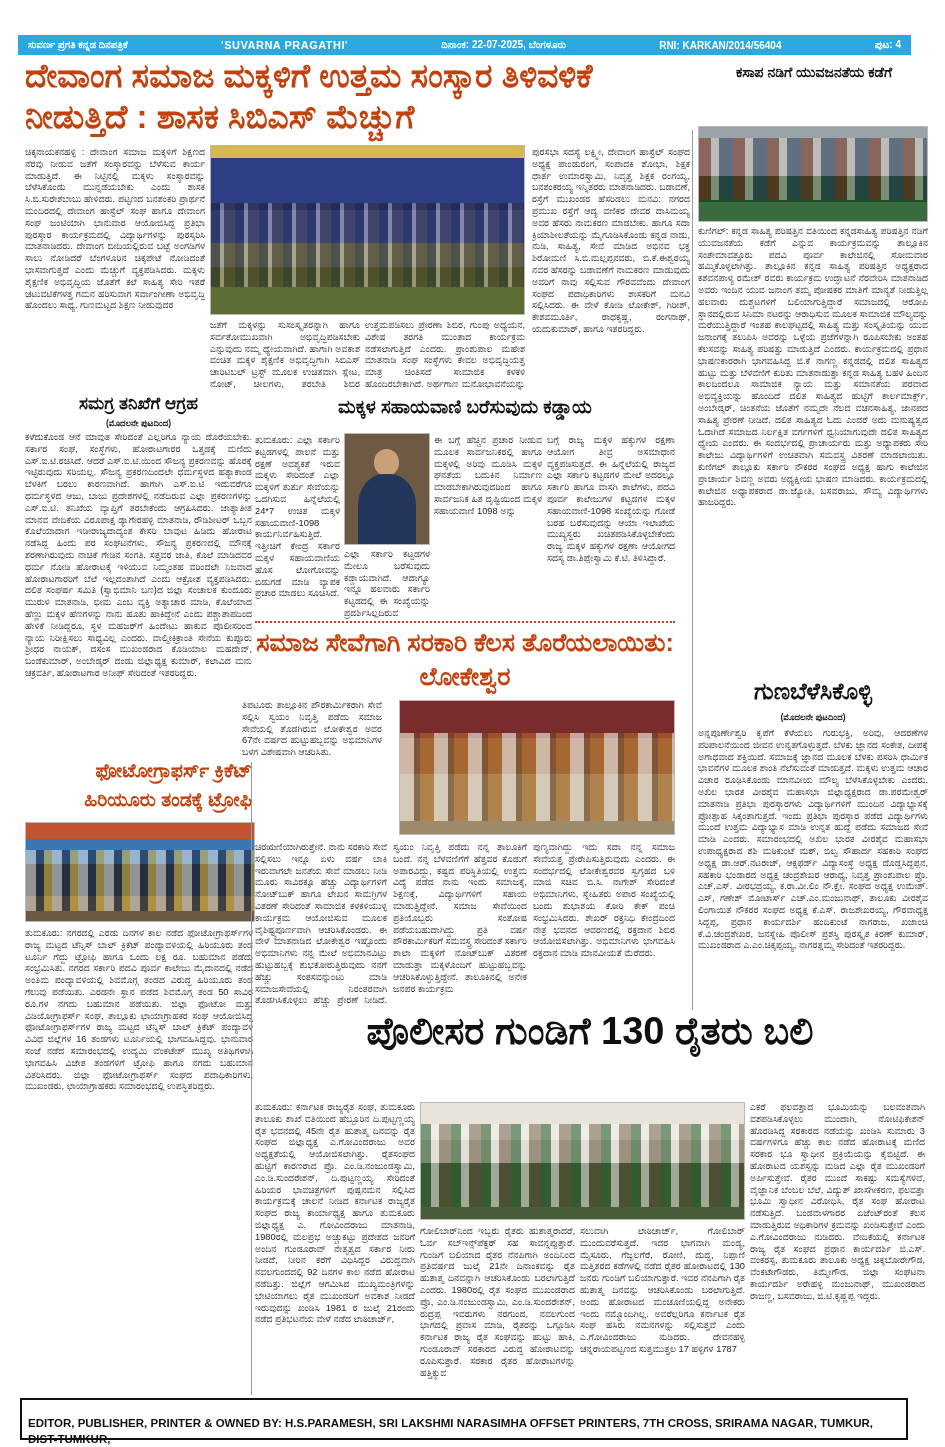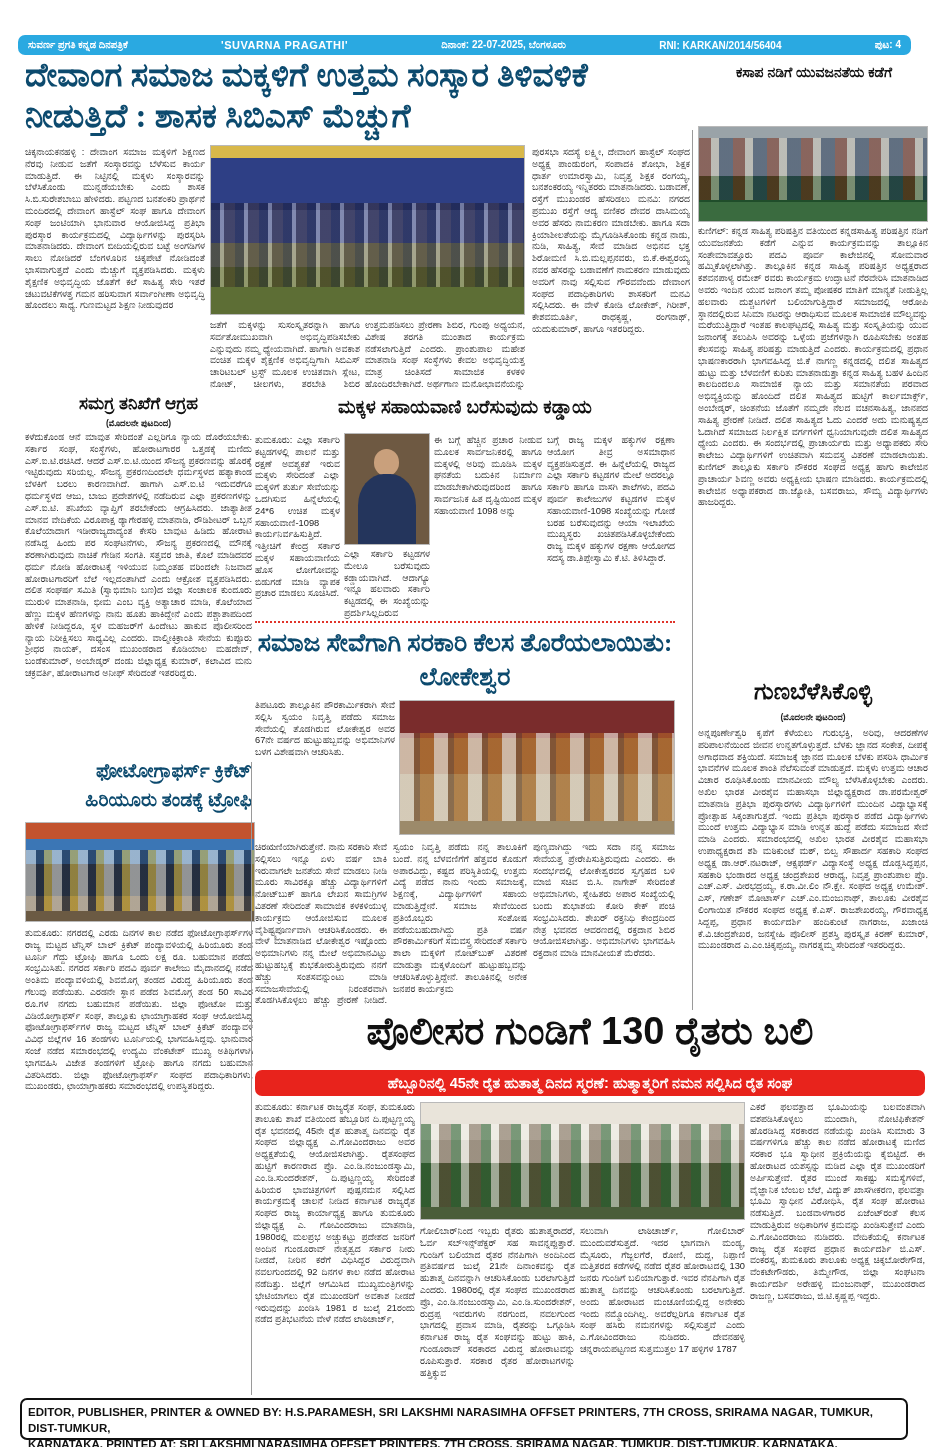--- a/index.html
+++ b/index.html
@@ -1,26 +1,26 @@
 <!DOCTYPE html>
 <html><head>
 <meta charset="utf-8">
 <style>
   html,body{margin:0;padding:0;background:#e9e9e9;}
   #page{position:relative;width:945px;height:1447px;background:#ffffff;margin:0 auto;
         font-family:"Liberation Sans","DejaVu Sans",sans-serif;color:#191919;overflow:hidden;}
-  .abs{position:absolute;border-radius:7px;}
+  .abs{position:absolute;}
   
   #masthead{left:18px;top:35px;width:893px;height:20px;background:#2aa9e1;color:#ffffff;
             display:flex;align-items:center;justify-content:space-between;padding:0 10px;
             box-sizing:border-box;font-size:10px;font-weight:bold;}
   #masthead .mi{white-space:nowrap;}
   #masthead .title{font-size:11px;letter-spacing:.5px;}
   
-  .h-red{color:#0c4a6e;font-weight:800;font-family:Liberation Serif, serif;}
+  .h-red{color:#c2410c;font-weight:800;}
   .h-black{color:#101010;font-weight:800;}
   .center{text-align:center;}
   
   .col{position:absolute;font-size:9.3px;line-height:1.27;text-align:justify;
        color:#1c1c1c;overflow:hidden;word-break:break-word;}
   .subsrc{position:absolute;font-size:8.5px;text-align:center;color:#222;font-weight:bold;}
   
   .photo{position:absolute;overflow:hidden;border:1px solid #b9b9b9;box-sizing:border-box;}
   .photo::after{content:'';position:absolute;left:0;right:0;}
   .p1{background:linear-gradient(180deg,#d8b84a 0 7%,#2e3f85 7% 38%,#46589e 38% 58%,#7d8268 58% 72%,#5d6e35 72% 100%);}
@@ -37,21 +37,21 @@
   .p6{background:linear-gradient(180deg,#e9e4da 0 32%,#cfc9bd 32% 52%,#4a5d3a 52% 100%);}
   .p6::after{top:18%;height:72%;background:repeating-linear-gradient(90deg,rgba(30,90,40,.55) 0 10px,rgba(245,245,240,.5) 10px 18px,rgba(80,60,40,.4) 18px 30px);}
   
   .vrule{position:absolute;width:0;border-left:1px solid #9a9a9a;}
   .redsep{position:absolute;border-top:2px dotted #e0342a;}
   
   #farm-strip{left:255px;top:1070px;width:670px;height:26px;background:#e8231c;color:#ffffff;
               display:flex;align-items:center;justify-content:center;font-weight:bold;font-size:14.5px;}
   
   #footer{left:20px;top:1398px;width:888px;height:42px;border:2px solid #111;box-sizing:border-box;
-          font-size:11.5px;font-weight:bold;color:#111;padding:4px 6px;line-height:1.4;}
+          font-size:11.5px;font-weight:bold;color:#111;padding:15px 6px;line-height:1.4;}
 </style>
 </head>
 <body>
 
 <div id="page">
 
   <div id="masthead" class="abs">
     <span class="mi">ಸುವರ್ಣ ಪ್ರಗತಿ ಕನ್ನಡ ದಿನಪತ್ರಿಕೆ</span>
     <span class="mi title">'SUVARNA PRAGATHI'</span>
     <span class="mi">ದಿನಾಂಕ: 22-07-2025, ಬೆಂಗಳೂರು</span>
@@ -68,46 +68,43 @@
 
   <div class="abs h-black center" style="left:700px;top:62px;width:228px;font-size:14px;line-height:1.55;">ಕಸಾಪ ನಡಿಗೆ ಯುವಜನತೆಯ ಕಡೆಗೆ</div>
   <div class="photo p2" style="left:698px;top:126px;width:230px;height:96px;"></div>
   <div class="col" style="left:698px;top:226px;width:230px;height:450px;">ಕುಣಿಗಲ್: ಕನ್ನಡ ಸಾಹಿತ್ಯ ಪರಿಷತ್ತಿನ ವತಿಯಿಂದ ಕನ್ನಡಸಾಹಿತ್ಯ ಪರಿಷತ್ತಿನ ನಡಿಗೆ ಯುವಜನತೆಯ ಕಡೆಗೆ ಎನ್ನುವ ಕಾರ್ಯಕ್ರಮವನ್ನು ತಾಲ್ಲೂಕಿನ ಸಂತೇಮಾವತ್ತೂರು ಪದವಿ ಪೂರ್ವ ಕಾಲೇಜಿನಲ್ಲಿ ಸೋಮವಾರ ಹಮ್ಮಿಕೊಳ್ಳಲಾಗಿತ್ತು. ತಾಲ್ಲೂಕಿನ ಕನ್ನಡ ಸಾಹಿತ್ಯ ಪರಿಷತ್ತಿನ ಅಧ್ಯಕ್ಷರಾದ ಕಶವನಪಾಳ್ಯ ರಮೇಶ್ ರವರು ಕಾರ್ಯಕ್ರಮ ಉದ್ಘಾಟನೆ ನೆರವೇರಿಸಿ ಮಾತನಾಡಿದ ಅವರು ಇಂದಿನ ಯುವ ಜನಾಂಗ ತಮ್ಮ ಪೋಷಕರ ಮಾತಿಗೆ ಮಾನ್ಯತೆ ನೀಡುತ್ತಿಲ್ಲ ಹಲವಾರು ದುಶ್ಚಟಗಳಿಗೆ ಬಲಿಯಾಗುತ್ತಿದ್ದಾರೆ ಸಮಾಜದಲ್ಲಿ ಆರೋಪಿ ಸ್ಥಾನದಲ್ಲಿರುವ ಸಿನಿಮಾ ನಟರನ್ನು ಆರಾಧಿಸುವ ಮೂಲಕ ಸಾಮಾಜಿಕ ಮೌಲ್ಯವನ್ನು ಮರೆಯುತ್ತಿದ್ದಾರೆ ಇಂತಹ ಕಾಲಘಟ್ಟದಲ್ಲಿ ಸಾಹಿತ್ಯ ಮತ್ತು ಸಂಸ್ಕೃತಿಯನ್ನು ಯುವ ಜನಾಂಗಕ್ಕೆ ತಲುಪಿಸಿ ಅವರನ್ನು ಒಳ್ಳೆಯ ಪ್ರಜೆಗಳನ್ನಾಗಿ ರೂಪಿಸಬೇಕು ಅಂತಹ ಕೆಲಸವನ್ನು ಸಾಹಿತ್ಯ ಪರಿಷತ್ತು ಮಾಡುತ್ತಿದೆ ಎಂದರು. ಕಾರ್ಯಕ್ರಮದಲ್ಲಿ ಪ್ರಧಾನ ಭಾಷಣಕಾರರಾಗಿ ಭಾಗವಹಿಸಿದ್ದ ಜಿ.ಕೆ ನಾಗಣ್ಣ ಕನ್ನಡದಲ್ಲಿ ದಲಿತ ಸಾಹಿತ್ಯದ ಹುಟ್ಟು ಮತ್ತು ಬೆಳವಣಿಗೆ ಕುರಿತು ಮಾತನಾಡುತ್ತಾ ಕನ್ನಡ ಸಾಹಿತ್ಯ ಬಹಳ ಹಿಂದಿನ ಕಾಲದಿಂದಲೂ ಸಾಮಾಜಿಕ ನ್ಯಾಯ ಮತ್ತು ಸಮಾನತೆಯ ಪರವಾದ ಅಭಿವ್ಯಕ್ತಿಯನ್ನು ಹೊಂದಿದೆ ದಲಿತ ಸಾಹಿತ್ಯದ ಹುಟ್ಟಿಗೆ ಕಾರ್ಲಮಾರ್ಕ್ಸ್, ಅಂಬೇಡ್ಕರ್, ಚಿಂತನೆಯ ಜೊತೆಗೆ ನಮ್ಮದೇ ನೆಲದ ವಚನಸಾಹಿತ್ಯ, ಜಾನಪದ ಸಾಹಿತ್ಯ ಪ್ರೇರಣೆ ನೀಡಿದೆ. ದಲಿತ ಸಾಹಿತ್ಯದ ಓದು ಎಂದರೆ ಅದು ಮನುಷ್ಯತ್ವದ ಓದಾಗಿದೆ ಸಮಾಜದ ನಿರ್ಲಕ್ಷಿತ ವರ್ಗಗಳಿಗೆ ಧ್ವನಿಯಾಗುವುದೇ ದಲಿತ ಸಾಹಿತ್ಯದ ಧ್ಯೇಯ ಎಂದರು. ಈ ಸಂದರ್ಭದಲ್ಲಿ ಪ್ರಾಚಾರ್ಯರು ಮತ್ತು ಅಧ್ಯಾಪಕರು ಸೇರಿ ಕಾಲೇಜು ವಿದ್ಯಾರ್ಥಿಗಳಿಗೆ ಉಚಿತವಾಗಿ ಸಮವಸ್ತ್ರ ವಿತರಣೆ ಮಾಡಲಾಯಿತು. ಕುಣಿಗಲ್ ತಾಲ್ಲೂಕು ಸರ್ಕಾರಿ ನೌಕರರ ಸಂಘದ ಅಧ್ಯಕ್ಷ ಹಾಗು ಕಾಲೇಜಿನ ಪ್ರಾಚಾರ್ಯ ಶಿವಣ್ಣ ಅವರು ಅಧ್ಯಕ್ಷೀಯ ಭಾಷಣ ಮಾಡಿದರು. ಕಾರ್ಯಕ್ರಮದಲ್ಲಿ ಕಾಲೇಜಿನ ಅಧ್ಯಾಪಕರಾದ ಡಾ.ಜ್ಯೋತಿ, ಬಸವರಾಜು, ಸೌಮ್ಯ ವಿದ್ಯಾರ್ಥಿಗಳು ಹಾಜರಿದ್ದರು.</div>
 
   <div class="abs h-black center" style="left:25px;top:394px;width:227px;font-size:17px;">ಸಮಗ್ರ ತನಿಖೆಗೆ ಆಗ್ರಹ</div>
   <div class="subsrc" style="left:25px;top:418px;width:227px;">(ಮೊದಲನೇ ಪುಟದಿಂದ)</div>
   <div class="col" style="left:25px;top:432px;width:227px;height:322px;">ಕಳೆದುಕೊಂಡ ಆನೆ ಮಾವುತ ಸೇರಿದಂತೆ ಎಲ್ಲರಿಗೂ ನ್ಯಾಯ ದೊರೆಯಬೇಕು. ಸರ್ಕಾರ ಸಂಘ, ಸಂಸ್ಥೆಗಳು, ಹೋರಾಟಗಾರರ ಒತ್ತಡಕ್ಕೆ ಮಣಿದು ಎಸ್.ಐ.ಟಿ.ರಚಿಸಿದೆ. ಆದರೆ ಎಸ್.ಐ.ಟಿ.ಯಿಂದ ಸೌಜನ್ಯ ಪ್ರಕರಣವನ್ನು ಹೊರಕ್ಕೆ ಇಟ್ಟಿರುವುದು ಸರಿಯಲ್ಲ. ಸೌಜನ್ಯ ಪ್ರಕರಣದಿಂದಲೇ ಧರ್ಮಸ್ಥಳದ ಹತ್ಯಾಕಾಂಡ ಬೆಳಕಿಗೆ ಬರಲು ಕಾರಣವಾಗಿದೆ. ಹಾಗಾಗಿ ಎಸ್.ಐ.ಟಿ ಇದುವರೆಗೂ ಧರ್ಮಸ್ಥಳದ ಆಜು, ಬಾಜು ಪ್ರದೇಶಗಳಲ್ಲಿ ನಡೆದಿರುವ ಎಲ್ಲಾ ಪ್ರಕರಣಗಳನ್ನು ಎಸ್.ಐ.ಟಿ. ತನಿಖೆಯ ವ್ಯಾಪ್ತಿಗೆ ತರಬೇಕೆಂದು ಆಗ್ರಹಿಸಿದರು. ಜಾತ್ಯಾತೀತ ಮಾನವ ವೇದಿಕೆಯ ವಿರೂಪಾಕ್ಷ ಡ್ಯಾಗೇರಹಳ್ಳಿ ಮಾತನಾಡಿ, ರೌಡಿಶೀಟರ್ ಒಬ್ಬನ ಕೊಲೆಯಾದಾಗ ಇಡೀರಾಜ್ಯದಾದ್ಯಂತ ಕೇಸರಿ ಬಾವುಟ ಹಿಡಿದು ಹೋರಾಟ ನಡೆಸಿದ್ದ ಹಿಂದು ಪರ ಸಂಘಟನೆಗಳು, ಸೌಜನ್ಯ ಪ್ರಕರಣದಲ್ಲಿ ಮೌನಕ್ಕೆ ಶರಣಾಗಿರುವುದು ನಾಚಿಕೆ ಗೇಡಿನ ಸಂಗತಿ. ಸತ್ತವರ ಜಾತಿ, ಕೊಲೆ ಮಾಡಿದವರ ಧರ್ಮ ನೋಡಿ ಹೋರಾಟಕ್ಕೆ ಇಳಿಯುವ ನಿಮ್ಮಂತಹ ವರಿಂದಲೇ ನಿಜವಾದ ಹೋರಾಟಗಾರರಿಗೆ ಬೆಲೆ ಇಲ್ಲದಂತಾಗಿದೆ ಎಂದು ಆಕ್ರೋಶ ವ್ಯಕ್ತಪಡಿಸಿದರು. ದಲಿತ ಸಂಘರ್ಷ ಸಮಿತಿ (ಸ್ವಾಭಿಮಾನಿ ಬಣ)ದ ಜಿಲ್ಲಾ ಸಂಚಾಲಕ ಕುಂದೂರು ಮುರುಳಿ ಮಾತನಾಡಿ, ಭೀಮ ಎಂಬ ವ್ಯಕ್ತಿ ಅತ್ಯಾಚಾರ ಮಾಡಿ, ಕೊಲೆಯಾದ ಹೆಣ್ಣು ಮಕ್ಕಳ ಹೆಣಗಳನ್ನು ನಾನು ಹೂತು ಹಾಕಿದ್ದೇನೆ ಎಂದು ಪಶ್ಚಾತಾಪದಿಂದ ಹೇಳಿಕೆ ನೀಡಿದ್ದರೂ, ಸ್ಥಳ ಮಹಜರ್‌ಗೆ ಹಿಂದೇಟು ಹಾಕುವ ಪೊಲೀಸರಿಂದ ನ್ಯಾಯ ನಿರೀಕ್ಷಿಸಲು ಸಾಧ್ಯವಿಲ್ಲ ಎಂದರು. ವಾಲ್ಮೀಕಿಕ್ರಾಂತಿ ಸೇನೆಯ ಕುಪ್ಪೂರು ಶ್ರೀಧರ ನಾಯಕ್, ದಸಂಸ ಮುಖಂಡರಾದ ಕೊಡಿಯಾಲ ಮಹದೇವ್, ಬಂಡೆಕುಮಾರ್, ಅಂಬೇಡ್ಕರ್ ದಂಡು ಜಿಲ್ಲಾಧ್ಯಕ್ಷ ಕುಮಾರ್, ಕಲಾವಿದ ಮನು ಚಕ್ರವರ್ತಿ, ಹೋರಾಟಗಾರ ಅನೀಫ್ ಸೇರಿದಂತೆ ಇತರರಿದ್ದರು.</div>
 
   <div class="abs h-black center" style="left:255px;top:396px;width:420px;font-size:18.5px;">ಮಕ್ಕಳ ಸಹಾಯವಾಣಿ ಬರೆಸುವುದು ಕಡ್ಡಾಯ</div>
-  <div class="col" style="left:255px;top:435px;width:85px;height:185px;">ತುಮಕೂರು: ಎಲ್ಲಾ ಸರ್ಕಾರಿ ಕಟ್ಟಡಗಳಲ್ಲಿ ಪಾಲನೆ ಮತ್ತು ರಕ್ಷಣೆ ಅವಶ್ಯಕತೆ ಇರುವ ಮಕ್ಕಳು ಸೇರಿದಂತೆ ಎಲ್ಲಾ ಮಕ್ಕಳಿಗೆ ತುರ್ತು ಸೇವೆಯನ್ನು ಒದಗಿಸುವ ಹಿನ್ನೆಲೆಯಲ್ಲಿ 24*6 ಉಚಿತ ಮಕ್ಕಳ ಸಹಾಯವಾಣಿ-1098 ಕಾರ್ಯನಿರ್ವಹಿಸುತ್ತಿದೆ. ಇತ್ತೀಚಿಗೆ ಕೇಂದ್ರ ಸರ್ಕಾರ ಮಕ್ಕಳ ಸಹಾಯವಾಣಿಯ ಹೊಸ ಲೋಗೋವನ್ನು ಬಿಡುಗಡೆ ಮಾಡಿ ವ್ಯಾಪಕ ಪ್ರಚಾರ ಮಾಡಲು ಸೂಚಿಸಿದೆ.</div>
+  <div class="col" style="left:255px;top:435px;width:85px;height:185px;">ತುಮಕೂರು: ಎಲ್ಲಾ ಸರ್ಕಾರಿ ಕಟ್ಟಡಗಳಲ್ಲಿ ಪಾಲನೆ ಮತ್ತು ರಕ್ಷಣೆ ಅವಶ್ಯಕತೆ ಇರುವ ಮಕ್ಕಳು ಸೇರಿದಂತೆ ಎಲ್ಲಾ ಮಕ್ಕಳಿಗೆ ತುರ್ತು ಸೇವೆಯನ್ನು ಒದಗಿಸುವ ಹಿನ್ನೆಲೆಯಲ್ಲಿ 24*7 ಉಚಿತ ಮಕ್ಕಳ ಸಹಾಯವಾಣಿ-1098 ಕಾರ್ಯನಿರ್ವಹಿಸುತ್ತಿದೆ. ಇತ್ತೀಚಿಗೆ ಕೇಂದ್ರ ಸರ್ಕಾರ ಮಕ್ಕಳ ಸಹಾಯವಾಣಿಯ ಹೊಸ ಲೋಗೋವನ್ನು ಬಿಡುಗಡೆ ಮಾಡಿ ವ್ಯಾಪಕ ಪ್ರಚಾರ ಮಾಡಲು ಸೂಚಿಸಿದೆ.</div>
   <div class="photo p3" style="left:344px;top:433px;width:86px;height:112px;"></div>
   <div class="col" style="left:344px;top:549px;width:86px;height:71px;">ಎಲ್ಲಾ ಸರ್ಕಾರಿ ಕಟ್ಟಡಗಳ ಮೇಲೂ ಬರೆಸುವುದು ಕಡ್ಡಾಯವಾಗಿದೆ. ಆದಾಗ್ಯೂ ಇನ್ನೂ ಹಲವಾರು ಸರ್ಕಾರಿ ಕಟ್ಟಡದಲ್ಲಿ ಈ ಸಂಖ್ಯೆಯನ್ನು ಪ್ರದರ್ಶಿಸಿಲ್ಲದಿರುವ</div>
   <div class="col" style="left:434px;top:435px;width:108px;height:185px;">ಈ ಬಗ್ಗೆ ಹೆಚ್ಚಿನ ಪ್ರಚಾರ ನೀಡುವ ಮೂಲಕ ಸಾರ್ವಜನಿಕರಲ್ಲಿ ಹಾಗೂ ಮಕ್ಕಳಲ್ಲಿ ಅರಿವು ಮೂಡಿಸಿ ಮಕ್ಕಳ ಘನತೆಯ ಬದುಕಿನ ನಿರ್ಮಾಣ ಮಾಡಬೇಕಾಗಿರುವುದರಿಂದ ಹಾಗೂ ಸಾರ್ವಜನಿಕ ಹಿತ ದೃಷ್ಟಿಯಿಂದ ಮಕ್ಕಳ ಸಹಾಯವಾಣಿ 1098 ಅನ್ನು</div>
   <div class="col" style="left:547px;top:435px;width:128px;height:185px;">ಬಗ್ಗೆ ರಾಜ್ಯ ಮಕ್ಕಳ ಹಕ್ಕುಗಳ ರಕ್ಷಣಾ ಆಯೋಗ ತೀವ್ರ ಅಸಮಾಧಾನ ವ್ಯಕ್ತಪಡಿಸುತ್ತದೆ. ಈ ಹಿನ್ನೆಲೆಯಲ್ಲಿ ರಾಜ್ಯದ ಎಲ್ಲಾ ಸರ್ಕಾರಿ ಕಟ್ಟಡಗಳ ಮೇಲೆ ಅದರಲ್ಲೂ ಸರ್ಕಾರಿ ಹಾಗೂ ವಾಸಗಿ ಶಾಲೆಗಳು, ಪದವಿ ಪೂರ್ವ ಕಾಲೇಜುಗಳ ಕಟ್ಟಡಗಳ ಮಕ್ಕಳ ಸಹಾಯವಾಣಿ-1098 ಸಂಖ್ಯೆಯನ್ನು ಗೋಡೆ ಬರಹ ಬರೆಸುವುದನ್ನು ಆಯಾ ಇಲಾಖೆಯ ಮುಖ್ಯಸ್ಥರು ಖಚಿತಪಡಿಸಿಕೊಳ್ಳಬೇಕೆಂದು ರಾಜ್ಯ ಮಕ್ಕಳ ಹಕ್ಕುಗಳ ರಕ್ಷಣಾ ಆಯೋಗದ ಸದಸ್ಯ ಡಾ.ತಿಪ್ಪೇಸ್ವಾಮಿ ಕೆ.ಟಿ. ತಿಳಿಸಿದ್ದಾರೆ.</div>
   <div class="redsep" style="left:255px;top:621px;width:420px;"></div>
 
   <div class="abs h-red center" style="left:255px;top:626px;width:420px;font-size:25px;line-height:1.35;">ಸಮಾಜ ಸೇವೆಗಾಗಿ ಸರಕಾರಿ ಕೆಲಸ ತೊರೆಯಲಾಯಿತು: ಲೋಕೇಶ್ವರ</div>
-  <div class="col" style="left:255px;top:700px;width:140px;height:138px;">ತಿಪಟೂರು ತಾಲ್ಲೂಕಿನ ಪೌರಕಾರ್ಮಿಕರಾಗಿ ಸೇವೆ ಸಲ್ಲಿಸಿ ಸ್ವಯಂ ನಿವೃತ್ತಿ ಪಡೆದು ಸಮಾಜ ಸೇವೆಯಲ್ಲಿ ತೊಡಗಿರುವ ಲೋಕೇಶ್ವರ ಅವರ 67ನೇ ವರ್ಷದ ಹುಟ್ಟುಹಬ್ಬವನ್ನು ಅಭಿಮಾನಿಗಳ ಬಳಗ ವಿಶೇಷವಾಗಿ ಆಚರಿಸಿತು.</div>
+  <div class="col" style="left:242px;top:700px;width:140px;height:138px;">ತಿಪಟೂರು ತಾಲ್ಲೂಕಿನ ಪೌರಕಾರ್ಮಿಕರಾಗಿ ಸೇವೆ ಸಲ್ಲಿಸಿ ಸ್ವಯಂ ನಿವೃತ್ತಿ ಪಡೆದು ಸಮಾಜ ಸೇವೆಯಲ್ಲಿ ತೊಡಗಿರುವ ಲೋಕೇಶ್ವರ ಅವರ 67ನೇ ವರ್ಷದ ಹುಟ್ಟುಹಬ್ಬವನ್ನು ಅಭಿಮಾನಿಗಳ ಬಳಗ ವಿಶೇಷವಾಗಿ ಆಚರಿಸಿತು.</div>
   <div class="photo p4" style="left:399px;top:700px;width:276px;height:135px;"></div>
   <div class="col" style="left:255px;top:842px;width:132px;height:166px;">ಚಿರಋಣಿಯಾಗಿರುತ್ತೇನೆ. ನಾನು ಸರಕಾರಿ ಸೇವೆ ಸಲ್ಲಿಸಲು ಇನ್ನೂ ಏಳು ವರ್ಷ ಬಾಕಿ ಇರುವಾಗಲೇ ಜನತೆಯ ಸೇವೆ ಮಾಡಲು ನೀಡಿ ಮೂರು ಸಾವಿರಕ್ಕೂ ಹೆಚ್ಚು ವಿದ್ಯಾರ್ಥಿಗಳಿಗೆ ನೋಟ್‌ಬುಕ್ ಹಾಗೂ ಲೇಖನ ಸಾಮಗ್ರಿಗಳ ವಿತರಣೆ ಸೇರಿದಂತೆ ಸಾಮಾಜಿಕ ಕಳಕಳಿಯುಳ್ಳ ಕಾರ್ಯಕ್ರಮ ಆಯೋಜಿಸುವ ಮೂಲಕ ವೈಶಿಷ್ಟ್ಯಪೂರ್ಣವಾಗಿ ಆಚರಿಸಿಕೊಂಡರು. ಈ ವೇಳೆ ಮಾತನಾಡಿದ ಲೋಕೇಶ್ವರ ಇಷ್ಟೊಂದು ಅಭಿಮಾನಿಗಳು ನನ್ನ ಮೇಲೆ ಅಭಿಮಾನವಿಟ್ಟು ಹುಟ್ಟುಹಬ್ಬಕ್ಕೆ ಶುಭಕೋರುತ್ತಿರುವುದು ನನಗೆ ಹೆಚ್ಚು ಸಂತಸವನ್ನುಂಟು ಮಾಡಿ ಸಮಾಜಸೇವೆಯಲ್ಲಿ ನಿರಂತರವಾಗಿ ತೊಡಗಿಸಿಕೊಳ್ಳಲು ಹೆಚ್ಚು ಪ್ರೇರಣೆ ನೀಡಿದೆ. ಅಭಿಮಾನಿ ಬಳಗಕ್ಕೆ ನಾನು ಸದಾ</div>
   <div class="col" style="left:393px;top:842px;width:134px;height:166px;">ಸ್ವಯಂ ನಿವೃತ್ತಿ ಪಡೆದು ನನ್ನ ತಾಲೂಕಿಗೆ ಬಂದೆ. ನನ್ನ ಬೆಳವಣಿಗೆಗೆ ಹೆತ್ತವರ ಕೊಡುಗೆ ಅಪಾರವಿದ್ದು, ಕಷ್ಟದ ಪರಿಸ್ಥಿತಿಯಲ್ಲಿ ಉತ್ತಮ ವಿದ್ಯೆ ಪಡೆದ ನಾನು ಇಂದು ಸಮಾಜಕ್ಕೆ, ಶಿಕ್ಷಣಕ್ಕೆ, ವಿದ್ಯಾರ್ಥಿಗಳಿಗೆ ಸಹಾಯ ಮಾಡುತ್ತಿದ್ದೇನೆ. ಸಮಾಜ ಸೇವೆಯಿಂದ ಪ್ರತಿಯೊಬ್ಬರು ಸಂತೋಷ ಪಡೆಯಬಹುದಾಗಿದ್ದು ಪ್ರತಿ ವರ್ಷ ಪೌರಕಾರ್ಮಿಕರಿಗೆ ಸಮವಸ್ತ್ರ ಸೇರಿದಂತೆ ಸರ್ಕಾರಿ ಶಾಲಾ ಮಕ್ಕಳಿಗೆ ನೋಟ್‌ಬುಕ್ ವಿತರಣೆ ಮಾಡುತ್ತಾ ಮಕ್ಕಳೊಂದಿಗೆ ಹುಟ್ಟುಹಬ್ಬವನ್ನು ಆಚರಿಸಿಕೊಳ್ಳುತ್ತಿದ್ದೇನೆ. ತಾಲೂಕಿನಲ್ಲಿ ಅನೇಕ ಜನಪರ ಕಾರ್ಯಕ್ರಮ</div>
   <div class="col" style="left:533px;top:842px;width:142px;height:166px;">ಪುಣ್ಯವಾಗಿದ್ದು ಇದು ಸದಾ ನನ್ನ ಸಮಾಜ ಸೇವೆಯತ್ತ ಪ್ರೇರೇಪಿಸುತ್ತಿರುವುದು ಎಂದರು. ಈ ಸಂದರ್ಭದಲ್ಲಿ ಲೋಕೇಶ್ವರವರ ಸ್ವಗೃಹದ ಬಳಿ ಮಾಜಿ ಸಚಿವ ಬಿ.ಸಿ. ನಾಗೇಶ್ ಸೇರಿದಂತೆ ಅಭಿಮಾನಿಗಳು, ಸ್ನೇಹಿತರು ಅಪಾರ ಸಂಖ್ಯೆಯಲ್ಲಿ ಬಂದು ಶುಭಾಶಯ ಕೋರಿ ಕೇಕ್ ಪಂಚಿ ಸಂಭ್ರಮಿಸಿದರು. ಶೇಖರ್ ರಕ್ತನಿಧಿ ಕೇಂದ್ರದಿಂದ ನೇತ್ರ ಭವನದ ಆವರಣದಲ್ಲಿ ರಕ್ತದಾನ ಶಿಬಿರ ಆಯೋಜಿಸಲಾಗಿತ್ತು. ಅಭಿಮಾನಿಗಳು ಭಾಗವಹಿಸಿ ರಕ್ತದಾನ ಮಾಡಿ ಮಾನವೀಯತೆ ಮೆರೆದರು.</div>
 
   <div class="abs h-black center" style="left:698px;top:678px;width:230px;font-size:23px;">ಗುಣಬೆಳೆಸಿಕೊಳ್ಳಿ</div>
   <div class="subsrc" style="left:698px;top:712px;width:230px;">(ಮೊದಲನೇ ಪುಟದಿಂದ)</div>
   <div class="col" style="left:698px;top:728px;width:230px;height:282px;">ಅನ್ನಪೂರ್ಣೇಶ್ವರಿ ಕೃಪೆಗೆ ಕೆಳೆಯಲು ಗುರುಭಕ್ತಿ, ಅರಿವು, ಆದರಣೆಗಳ ಪರಿಪಾಲನೆಯಿಂದ ಜೀವನ ಉನ್ನತಗೊಳ್ಳುತ್ತದೆ. ಬೆಳಕು ಜ್ಞಾನದ ಸಂಕೇತ, ದೀಪಕ್ಕೆ ಅಗಾಧವಾದ ಶಕ್ತಿಯಿದೆ. ಸಮಾಜಕ್ಕೆ ಜ್ಞಾನದ ಮೂಲಕ ಬೆಳಕು ಪಸರಿಸಿ ಧಾರ್ಮಿಕ ಭಾವನೆಗಳ ಮೂಲಕ ಶಾಂತಿ ನೆಲೆಸುವಂತೆ ಮಾಡುತ್ತದೆ. ಮಕ್ಕಳು ಉತ್ತಮ ಆಚಾರ ವಿಚಾರ ರೂಢಿಸಿಕೊಂಡು ಮಾನವೀಯ ಮೌಲ್ಯ ಬೆಳೆಸಿಕೊಳ್ಳಬೇಕು ಎಂದರು. ಅಖಿಲ ಭಾರತ ವೀರಶೈವ ಮಹಾಸಭಾ ಜಿಲ್ಲಾಧ್ಯಕ್ಷರಾದ ಡಾ.ಪರಮೇಶ್ವರ್ ಮಾತನಾಡಿ ಪ್ರತಿಭಾ ಪುರಸ್ಕಾರಗಳು ವಿದ್ಯಾರ್ಥಿಗಳಿಗೆ ಮುಂದಿನ ವಿದ್ಯಾಭ್ಯಾಸಕ್ಕೆ ಪ್ರೋತ್ಸಾಹ ಸಿಕ್ಕಂತಾಗುತ್ತದೆ. ಇಂದು ಪ್ರತಿಭಾ ಪುರಸ್ಕಾರ ಪಡೆದ ವಿದ್ಯಾರ್ಥಿಗಳು ಮುಂದೆ ಉತ್ತಮ ವಿದ್ಯಾಭ್ಯಾಸ ಮಾಡಿ ಉನ್ನತ ಹುದ್ದೆ ಪಡೆದು ಸಮಾಜದ ಸೇವೆ ಮಾಡಿ ಎಂದರು. ಸಮಾರಂಭದಲ್ಲಿ ಅಖಿಲ ಭಾರತ ವೀರಶೈವ ಮಹಾಸಭಾ ಉಪಾಧ್ಯಕ್ಷರಾದ ಶಶಿ ಮಠಿಕುಂಟೆ ಮಠ್, ಬಿಲ್ವ ಸೌಹಾರ್ದ ಸಹಕಾರಿ ಸಂಘದ ಅಧ್ಯಕ್ಷ ಡಾ.ಆರ್.ನಟರಾಜ್, ಆಕ್ಸಫರ್ಡ್ ವಿದ್ಯಾಸಂಸ್ಥೆ ಅಧ್ಯಕ್ಷ ದೊಡ್ಡಸಿದ್ದಪ್ಪನ, ಸಹಕಾರಿ ಭಂಡಾರದ ಅಧ್ಯಕ್ಷ ಚಂದ್ರಶೇಖರ ಆರಾಧ್ಯ, ನಿವೃತ್ತ ಪ್ರಾಂಶುಪಾಲ ಪ್ರೊ. ಎಚ್.ಎಸ್. ವೀರಭದ್ರಯ್ಯ, ಕ.ರಾ.ವೀ.ಲಿಂ ನೌ.ಕ್ಷೇ. ಸಂಘದ ಅಧ್ಯಕ್ಷ ಉಮೇಶ್. ಎಸ್, ಗಣೇಶ್ ಮೋಟಾರ್ಸ್ ಎಚ್.ಎಂ.ಮಂಜುನಾಥ್, ತಾಲೂಕು ವೀರಶೈವ ಲಿಂಗಾಯಿತ ನೌಕರರ ಸಂಘದ ಅಧ್ಯಕ್ಷ ಕೆ.ಎಸ್. ರಾಜಶೇಖರಯ್ಯ, ಗೌರವಾಧ್ಯಕ್ಷ ಸಿದ್ದಪ್ಪ, ಪ್ರಧಾನ ಕಾರ್ಯದರ್ಶಿ ಹಂದಿಕುಂಟೆ ನಾಗರಾಜ, ಖಜಾಂಚಿ ಕೆ.ವಿ.ಚಂದ್ರಶೇಖರ, ಜನಸ್ನೇಹಿ ಪೊಲೀಸ್ ಪ್ರಶಸ್ತಿ ಪುರಸ್ಕೃತ ಕಿರಣ್ ಕುಮಾರ್, ಮುಖಂಡರಾದ ಎ.ಎಂ.ಚಿಕ್ಕಪ್ಪಯ್ಯ, ನಾಗರತ್ನಮ್ಮ ಸೇರಿದಂತೆ ಇತರರಿದ್ದರು.</div>
 
   <div class="abs h-red center" style="left:25px;top:757px;width:227px;font-size:19px;line-height:1.5;text-align:right;">ಫೋಟೋಗ್ರಾಫರ್ಸ್ ಕ್ರಿಕೆಟ್ ಹಿರಿಯೂರು ತಂಡಕ್ಕೆ ಟ್ರೋಫಿ</div>
   <div class="photo p5" style="left:25px;top:822px;width:230px;height:100px;"></div>
   <div class="col" style="left:25px;top:928px;width:228px;height:465px;">ತುಮಕೂರು: ನಗರದಲ್ಲಿ ಎರಡು ದಿನಗಳ ಕಾಲ ನಡೆದ ಫೋಟೋಗ್ರಾಫರ್ಸ್‌ಗಳ ರಾಜ್ಯ ಮಟ್ಟದ ಟೆನ್ನಿಸ್ ಬಾಲ್ ಕ್ರಿಕೆಟ್ ಪಂದ್ಯಾವಳಿಯಲ್ಲಿ ಹಿರಿಯೂರು ತಂಡ ಟೂರ್ನಿ ಗೆದ್ದು ಟ್ರೋಫಿ ಹಾಗೂ ಒಂದು ಲಕ್ಷ ರೂ. ಬಹುಮಾನ ಪಡೆದು ಸಂಭ್ರಮಿಸಿತು. ನಗರದ ಸರ್ಕಾರಿ ಪದವಿ ಪೂರ್ವ ಕಾಲೇಜು ಮೈದಾನದಲ್ಲಿ ನಡೆದ ಅಂತಿಮ ಪಂದ್ಯಾವಳಿಯಲ್ಲಿ ಶಿವಮೊಗ್ಗ ತಂಡದ ವಿರುದ್ಧ ಹಿರಿಯೂರು ತಂಡ ಗೆಲುವು ಪಡೆಯಿತು. ಎರಡನೇ ಸ್ಥಾನ ಪಡೆದ ಶಿವಮೊಗ್ಗ ತಂಡ 50 ಸಾವಿರ ರೂ.ಗಳ ನಗದು ಬಹುಮಾನ ಪಡೆಯಿತು. ಜಿಲ್ಲಾ ಫೋಟೋ ಮತ್ತು ವಿಡಿಯೋಗ್ರಾಫರ್ಸ್ ಸಂಘ, ತಾಲ್ಲೂಕು ಛಾಯಾಗ್ರಾಹಕರ ಸಂಘ ಆಯೋಜಿಸಿದ್ದ ಫೋಟೋಗ್ರಾಫರ್ಸ್‌ಗಳ ರಾಜ್ಯ ಮಟ್ಟದ ಟೆನ್ನಿಸ್ ಬಾಲ್ ಕ್ರಿಕೆಟ್ ಪಂದ್ಯಾವಳಿ ವಿವಿಧ ಜಿಲ್ಲೆಗಳ 16 ತಂಡಗಳು ಟೂರ್ನಿಯಲ್ಲಿ ಭಾಗವಹಿಸಿದ್ದವು. ಭಾನುವಾರ ಸಂಜೆ ನಡೆದ ಸಮಾರಂಭದಲ್ಲಿ ಉದ್ಯಮಿ ವೆಂಕಟೇಶ್ ಮುಖ್ಯ ಅತಿಥಿಗಳಾಗಿ ಭಾಗವಹಿಸಿ ವಿಜೇತ ತಂಡಗಳಿಗೆ ಟ್ರೋಫಿ ಹಾಗೂ ನಗದು ಬಹುಮಾನ ವಿತರಿಸಿದರು. ಜಿಲ್ಲಾ ಫೋಟೋಗ್ರಾಫರ್ಸ್ ಸಂಘದ ಪದಾಧಿಕಾರಿಗಳು, ಮುಖಂಡರು, ಛಾಯಾಗ್ರಾಹಕರು ಸಮಾರಂಭದಲ್ಲಿ ಉಪಸ್ಥಿತರಿದ್ದರು.</div>
 
   <div class="abs h-black center" style="left:255px;top:1010px;width:670px;font-size:38px;">ಪೊಲೀಸರ ಗುಂಡಿಗೆ 130 ರೈತರು ಬಲಿ</div>
-  <div id="farm-strip" class="abs">
-    <span>ಹೆಬ್ಬೂರಿನಲ್ಲಿ 45ನೇ ರೈತ ಹುತಾತ್ಮ ದಿನದ ಸ್ಮರಣೆ:  ಹುತ್ಮಾತ್ಮರಿಗೆ ನಮನ ಸಲ್ಲಿಸಿದ ರೈತ ಸಂಘ</span>
-  </div>
   <div class="col" style="left:255px;top:1102px;width:160px;height:293px;">ತುಮಕೂರು: ಕರ್ನಾಟಕ ರಾಜ್ಯರೈತ ಸಂಘ, ತುಮಕೂರು ತಾಲೂಕು ಶಾಖೆ ವತಿಯಿಂದ ಹೆಬ್ಬೂರಿನ ದಿ.ಪುಟ್ಟಣ್ಣಯ್ಯ ರೈತ ಭವನದಲ್ಲಿ 45ನೇ ರೈತ ಹುತಾತ್ಮ ದಿನವನ್ನು ರೈತ ಸಂಘದ ಜಿಲ್ಲಾಧ್ಯಕ್ಷ ಎ.ಗೋವಿಂದರಾಜು ಅವರ ಅಧ್ಯಕ್ಷತೆಯಲ್ಲಿ ಆಯೋಜಿಸಲಾಗಿತ್ತು. ರೈತಸಂಘದ ಹುಟ್ಟಿಗೆ ಕಾರಣರಾದ ಪ್ರೊ. ಎಂ.ಡಿ.ನಂಜುಂಡಸ್ವಾಮಿ, ಎಂ.ಡಿ.ಸುಂದರೇಶನ್, ದಿ.ಪುಟ್ಟಣ್ಣಯ್ಯ ಸೇರಿದಂತೆ ಹಿರಿಯರ ಭಾವಚಿತ್ರಗಳಿಗೆ ಪುಷ್ಪನಮನ ಸಲ್ಲಿಸಿದ ಕಾರ್ಯಕ್ರಮಕ್ಕೆ ಚಾಲನೆ ನೀಡಿದ ಕರ್ನಾಟಕ ರಾಜ್ಯರೈತ ಸಂಘದ ರಾಜ್ಯ ಕಾರ್ಯಾಧ್ಯಕ್ಷ ಹಾಗೂ ತುಮಕೂರು ಜಿಲ್ಲಾಧ್ಯಕ್ಷ ಎ. ಗೋವಿಂದರಾಜು ಮಾತನಾಡಿ, 1980ರಲ್ಲಿ ಮಲಪ್ರಭ ಅಚ್ಚುಕಟ್ಟು ಪ್ರದೇಶದ ಜನರಿಗೆ ಅಂದಿನ ಗುಂಡೂರಾವ್ ನೇತೃತ್ವದ ಸರ್ಕಾರ ನೀರು ನೀಡದೆ, ನೀರಿನ ಕರೆಗೆ ವಿಧಿಸಿದ್ದರ ವಿರುದ್ಧವಾಗಿ ನವಲಗುಂದದಲ್ಲಿ 92 ದಿನಗಳ ಕಾಲ ನಡೆದ ಹೋರಾಟ ನಡೆದಿತ್ತು. ಜಿಲ್ಲೆಗೆ ಆಗಮಿಸಿದ ಮುಖ್ಯಮಂತ್ರಿಗಳನ್ನು ಭೇಟಿಯಾಗಲು ರೈತ ಮುಖಂಡರಿಗೆ ಅವಕಾಶ ನೀಡದೆ ಇರುವುದನ್ನು ಖಂಡಿಸಿ 1981 ರ ಜುಲೈ 21ರಂದು ನಡೆದ ಪ್ರತಿಭಟನೆಯ ವೇಳೆ ನಡೆದ ಲಾಠಿಚಾರ್ಜ್,</div>
   <div class="photo p6" style="left:420px;top:1102px;width:325px;height:118px;"></div>
   <div class="col" style="left:420px;top:1226px;width:155px;height:169px;">ಗೋಲಿಬಾರ್‌ನಿಂದ ಇಬ್ಬರು ರೈತರು ಹುತಾತ್ಮರಾದರೆ, ಓರ್ವ ಸಬ್‌ಇನ್ಸ್‌ಪೆಕ್ಟರ್ ಸಹ ಸಾವನ್ನಪ್ಪುತ್ತಾರೆ. ಗುಂಡಿಗೆ ಬಲಿಯಾದ ರೈತರ ನೆನಪಿಗಾಗಿ ಅಂದಿನಿಂದ ಪ್ರತಿವರ್ಷದ ಜುಲೈ 21ನೇ ದಿನಾಂಕವನ್ನು ರೈತ ಹುತಾತ್ಮ ದಿನವನ್ನಾಗಿ ಆಚರಿಸಿಕೊಂಡು ಬರಲಾಗುತ್ತಿದೆ ಎಂದರು. 1980ರಲ್ಲಿ ರೈತ ಸಂಘದ ಮುಖಂಡರಾದ ಪ್ರೊ, ಎಂ.ಡಿ.ನಂಜುಂಡಸ್ವಾಮಿ, ಎಂ.ಡಿ.ಸುಂದರೇಶನ್, ರುದ್ರಪ್ಪ ಇವರುಗಳು ನರಗುಂದ, ನವಲಗುಂದ ಭಾಗದಲ್ಲಿ ಪ್ರವಾಸ ಮಾಡಿ, ರೈತರನ್ನು ಒಗ್ಗೂಡಿಸಿ ಕರ್ನಾಟಕ ರಾಜ್ಯ ರೈತ ಸಂಘವನ್ನು ಹುಟ್ಟು ಹಾಕಿ, ಗುಂಡೂರಾವ್ ಸರಕಾರದ ವಿರುದ್ಧ ಹೋರಾಟವನ್ನು ರೂಪಿಸುತ್ತಾರೆ. ಸರಕಾರ ರೈತರ ಹೋರಾಟಗಳನ್ನು ಹತ್ತಿಕ್ಕುವ</div>
   <div class="col" style="left:580px;top:1226px;width:165px;height:169px;">ಸಲುವಾಗಿ ಲಾಠಿಚಾರ್ಜ್, ಗೋಲಿಬಾರ್ ಮುಂದುವರೆಸುತ್ತದೆ. ಇದರ ಭಾಗವಾಗಿ ಮಂಡ್ಯ, ಮೈಸೂರು, ಗೆಜ್ಜಲಗೆರೆ, ರೋಣಿ, ದುದ್ದ, ನಿಪ್ಪಾಣಿ ಮತ್ತಿತರದ ಕಡೆಗಳಲ್ಲಿ ನಡೆದ ರೈತರ ಹೋರಾಟದಲ್ಲಿ 130 ಜನರು ಗುಂಡಿಗೆ ಬಲಿಯಾಗುತ್ತಾರೆ. ಇವರ ನೆನಪಿಗಾಗಿ ರೈತ ಹುತಾತ್ಮ ದಿನವನ್ನು ಆಚರಿಸಿಕೊಂಡು ಬರಲಾಗುತ್ತಿದೆ. ಅಂದು ಹೋರಾಟದ ಮಂಚೂಣಿಯಲ್ಲಿದ್ದ ಅನೇಕರು ಇಂದು ನಮ್ಮೊಂದಿಗಿಲ್ಲ. ಅವರೆಲ್ಲರಿಗೂ ಕರ್ನಾಟಕ ರೈತ ಸಂಘ ಹಸಿರು ನಮನಗಳನ್ನು ಸಲ್ಲಿಸುತ್ತವೆ ಎಂದು ಎ.ಗೋವಿಂದರಾಜು ನುಡಿದರು. ದೇವನಹಳ್ಳಿ ಚನ್ನರಾಯಪಟ್ಟಣದ ಸುತ್ತಮುತ್ತಲ 17 ಹಳ್ಳಿಗಳ 1787</div>
   <div class="col" style="left:750px;top:1102px;width:175px;height:293px;">ಎಕರೆ ಫಲವತ್ತಾದ ಭೂಮಿಯನ್ನು ಬಲವಂತವಾಗಿ ವಶಪಡಿಸಿಕೊಳ್ಳಲು ಮುಂದಾಗಿ, ನೋಟಿಫಿಕೇಶನ್ ಹೊರಡಿಸಿದ್ದ ಸರಕಾರದ ನಡೆಯನ್ನು ಖಂಡಿಸಿ ಸುಮಾರು 3 ವರ್ಷಗಳಿಗೂ ಹೆಚ್ಚು ಕಾಲ ನಡೆದ ಹೋರಾಟಕ್ಕೆ ಮಣಿದ ಸರಕಾರ ಭೂ ಸ್ವಾಧೀನ ಪ್ರಕ್ರಿಯೆಯನ್ನು ಕೈಬಿಟ್ಟಿದೆ. ಈ ಹೋರಾಟದ ಯಶಸ್ಸನ್ನು ಮಡಿದ ಎಲ್ಲಾ ರೈತ ಮುಖಂಡರಿಗೆ ಅರ್ಪಿಸುತ್ತೇವೆ. ರೈತರ ಮುಂದೆ ಸಾಕಷ್ಟು ಸಮಸ್ಯೆಗಳಿವೆ, ವೈಜ್ಞಾನಿಕ ಬೆಂಬಲ ಬೆಲೆ, ವಿದ್ಯುತ್ ಖಾಸಗೀಕರಣ, ಫಲವತ್ತಾ ಭೂಮಿ ಸ್ವಾಧೀನ ವಿರೋಧಿಸಿ, ರೈತ ಸಂಘ ಹೋರಾಟ ನಡೆಸುತ್ತಿದೆ. ಬಂಡವಾಳಗಾರರ ಏಜೆಂಟ್‌ರಂತೆ ಕೆಲಸ ಮಾಡುತ್ತಿರುವ ಅಧಿಕಾರಿಗಳ ಕ್ರಮವನ್ನು ಖಂಡಿಸುತ್ತೇವೆ ಎಂದು ಎ.ಗೋವಿಂದರಾಜು ನುಡಿದರು. ವೇದಿಕೆಯಲ್ಲಿ ಕರ್ನಾಟಕ ರಾಜ್ಯ ರೈತ ಸಂಘದ ಪ್ರಧಾನ ಕಾರ್ಯದರ್ಶಿ ಜಿ.ಎಸ್. ವಂಕರಸ್ಸ, ತುಮಕೂರು ತಾಲೂಕು ಅಧ್ಯಕ್ಷ ಚಿಕ್ಕಬೋರೇಗೌಡ, ವೆಂಕಟೇಗೌಡರು, ತಿಮ್ಮೇಗೌಡ, ಜಿಲ್ಲಾ ಸಂಘಟನಾ ಕಾರ್ಯದರ್ಶಿ ಅರೇಹಳ್ಳಿ ಮಂಜುನಾಥ್, ಮುಖಂಡರಾದ ರಾಜಣ್ಣ, ಬಸವರಾಜು, ಜಿ.ಟಿ.ಕೃಷ್ಣಪ್ಪ ಇದ್ದರು.</div>
 
   <div class="vrule" style="left:692px;top:130px;height:880px;"></div>
   <div class="vrule" style="left:251px;top:762px;height:633px;"></div>
 
   <div id="footer" class="abs">

